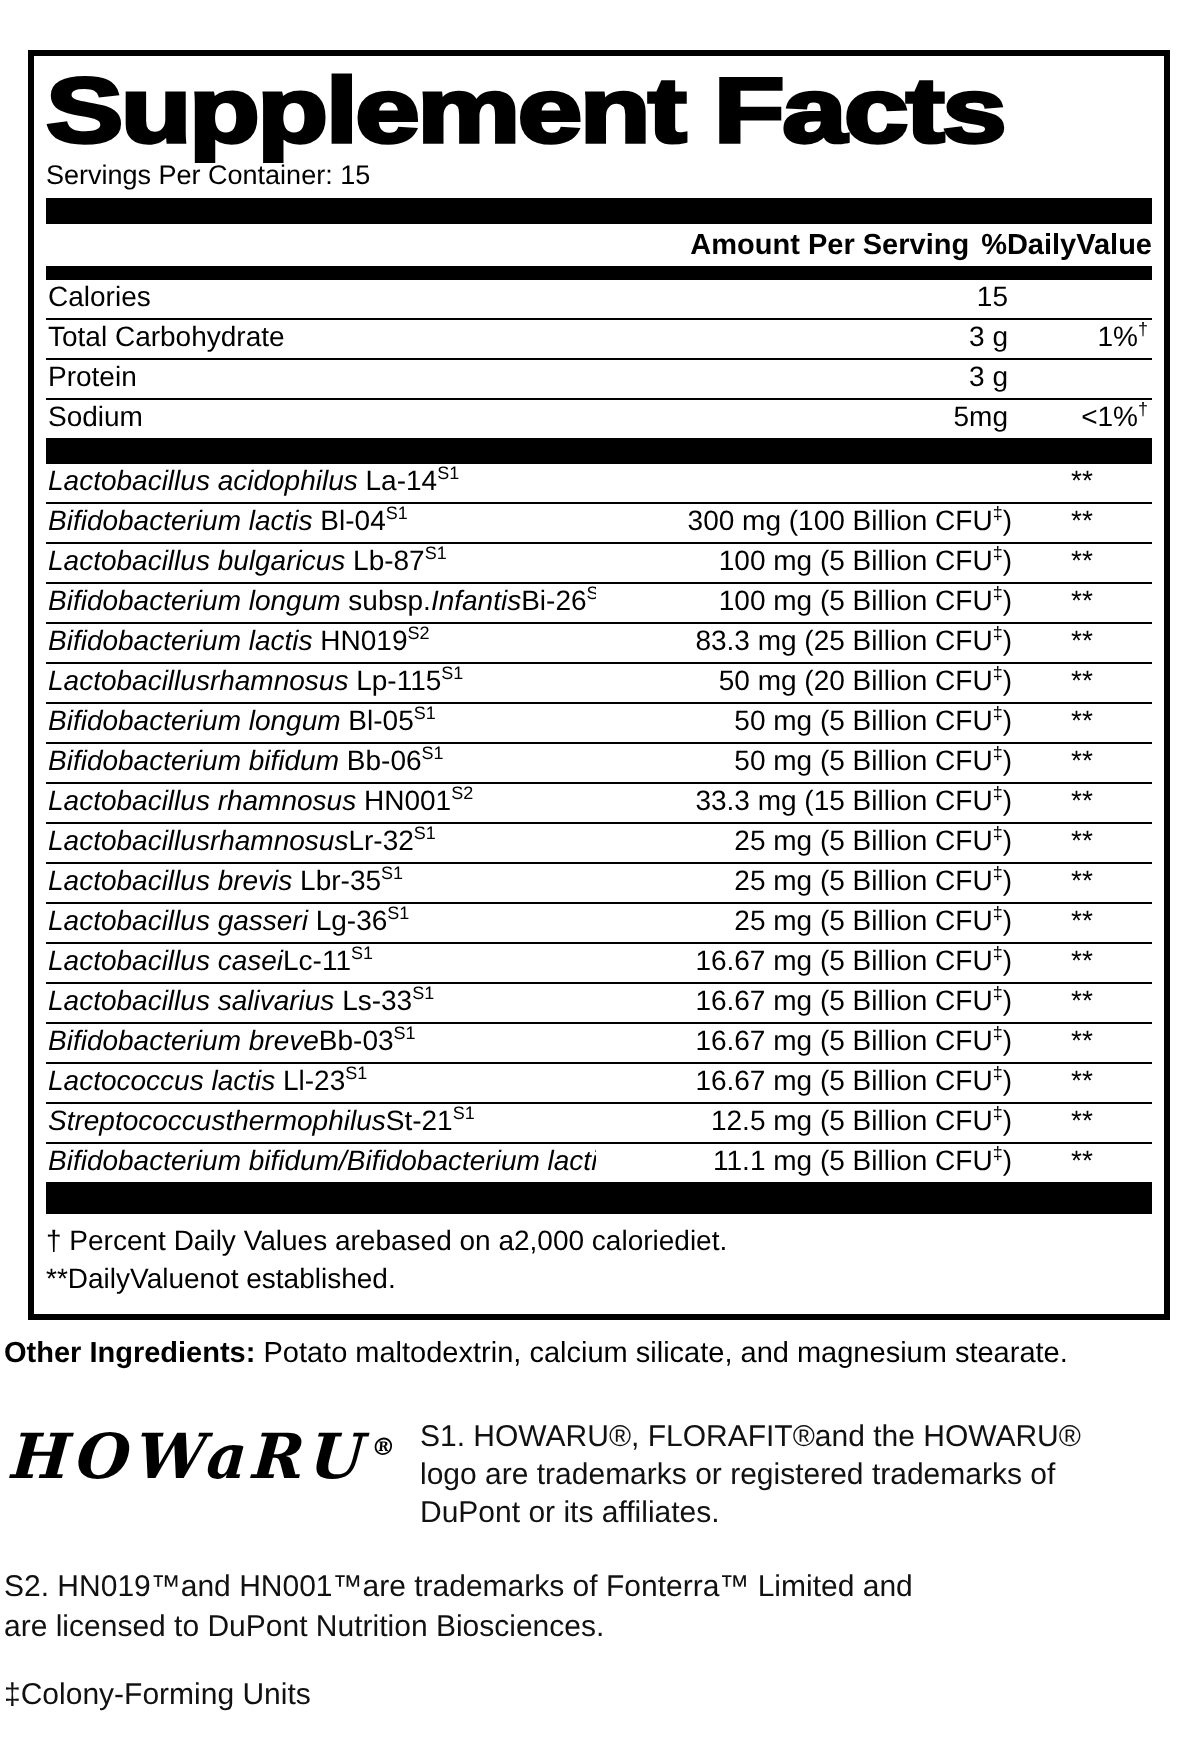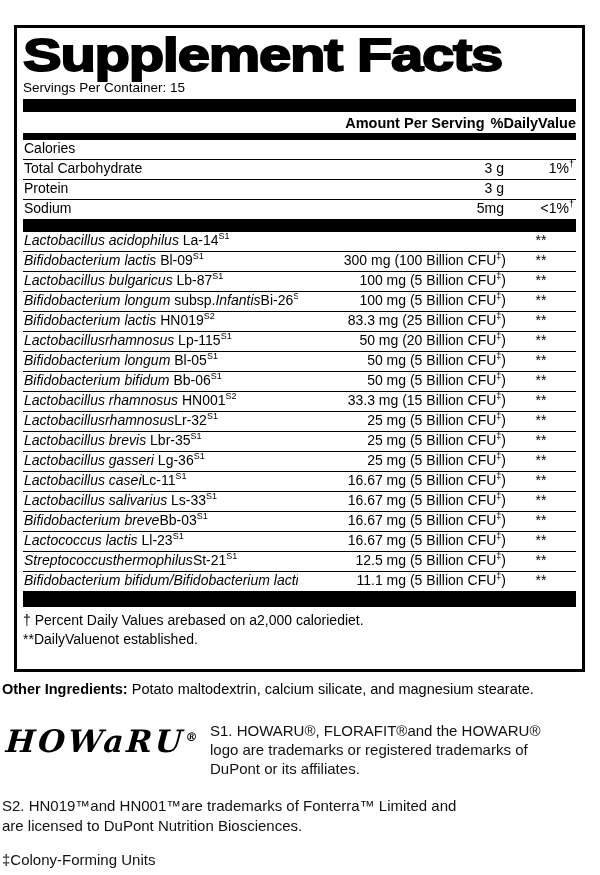--- a/index.html
+++ b/index.html
@@ -4,21 +4,21 @@
 <style>
   html,body{margin:0;padding:0;}
   body{
     width:600px;height:875px;background:#ffffff;color:#000;
     font-family:"Liberation Sans", sans-serif;position:relative;overflow:hidden;
   }
   .panel{
     box-sizing:border-box;
     margin:25px 15px 0 14px;width:571px;
     border:3px solid #000;
-    padding:2px 6px 20px 6px;
+    padding:2px 6px 8px 6px;
   }
   .title{
     margin:0;font-size:46px;font-weight:bold;letter-spacing:-1px;
     -webkit-text-stroke:1.8px #000;
     line-height:50px;white-space:nowrap;display:inline-block;
     transform:scaleX(1.26);transform-origin:left center;
   }
   .serving{font-size:13.5px;line-height:16px;}
   .bar{background:#000;}
   .bar1{height:13px;margin-top:3px;}
@@ -67,20 +67,21 @@
   <div class="hdr">
     <span>Amount Per Serving</span>
     <span>%DailyValue</span>
   </div>
 
   <div class="bar bar2"></div>
 
   <div id="macro-rows">
       <div class="row">
         <div class="name">Calories</div>
+        <div class="amt">15</div>
         <div class="dv dvr"></div>
       </div>
       <div class="row">
         <div class="name">Total Carbohydrate</div>
         <div class="amt">3 g</div>
         <div class="dv dvr"><span>1%</span><sup>†</sup></div>
       </div>
       <div class="row">
         <div class="name">Protein</div>
         <div class="amt">3 g</div>
@@ -94,21 +95,21 @@
     </div>
 
   <div class="bar barmid"></div>
 
   <div id="strain-rows">
       <div class="row">
         <div class="name"><em>Lactobacillus acidophilus</em><span> La-14</span><sup>S1</sup></div>
         <div class="dv dvc">**</div>
       </div>
       <div class="row">
-        <div class="name"><em>Bifidobacterium lactis</em><span> Bl-09</span><sup>S1</sup></div>
+        <div class="name"><em>Bifidobacterium lactis</em><span> Bl-04</span><sup>S1</sup></div>
         <div class="amt"><span>300 mg (100 Billion CFU</span><sup>‡</sup><span>)</span></div>
         <div class="dv dvc">**</div>
       </div>
       <div class="row">
         <div class="name"><em>Lactobacillus bulgaricus</em><span> Lb-87</span><sup>S1</sup></div>
         <div class="amt"><span>100 mg (5 Billion CFU</span><sup>‡</sup><span>)</span></div>
         <div class="dv dvc">**</div>
       </div>
       <div class="row">
         <div class="name"><em>Bifidobacterium longum</em><span> subsp.</span><em>Infantis</em><span>Bi-26</span><sup>S1</sup></div>

